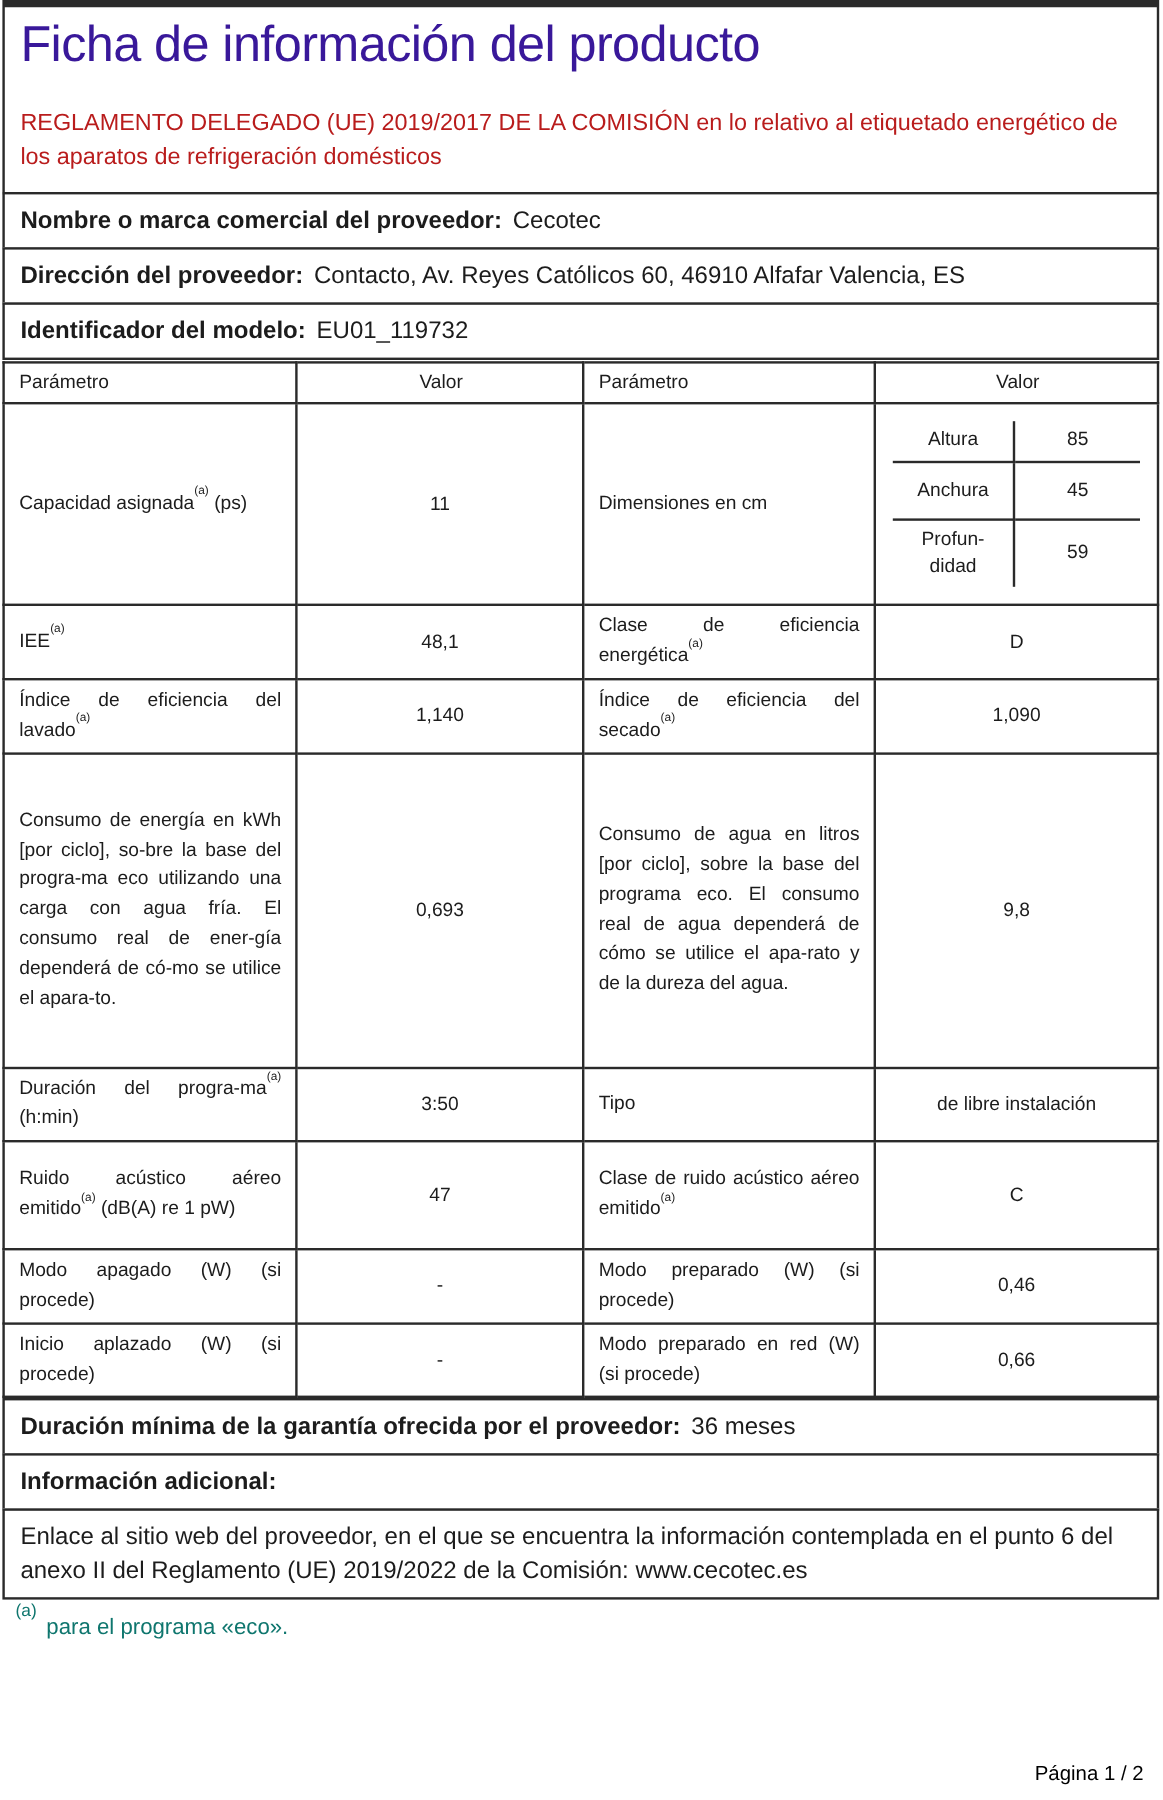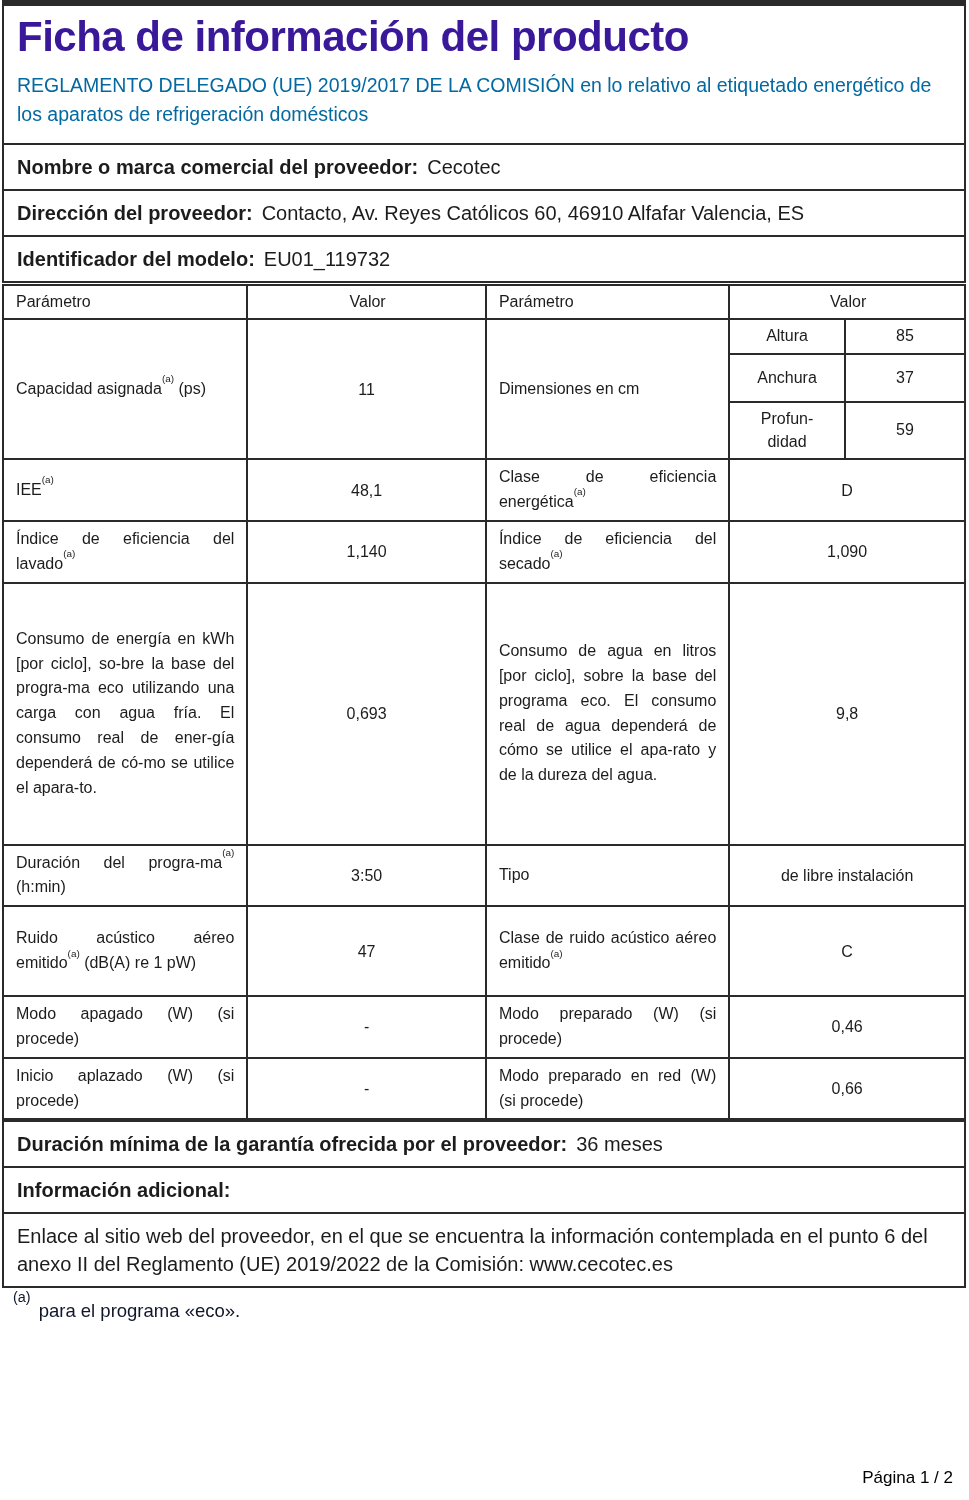--- a/index.html
+++ b/index.html
@@ -18,24 +18,24 @@
     font-size:20px;
     line-height:1.4;
     background:#fff;
   }
   .box.first {
     margin-top:0;
     border-top-width:6px;
     padding:4px 13px 14px 13px;
   }
   .title {
-    font-size:42px; font-weight:700; color:#39189a;
-    letter-spacing:-0.5px; line-height:1.3; margin-bottom:6px;
-  }
-  .subtitle { font-size:19.5px; line-height:1.5; color:#0369a1; }
+    font-size:42px; font-weight:400; color:#39189a;
+    letter-spacing:-0.5px; line-height:1.3; margin-bottom:23px;
+  }
+  .subtitle { font-size:19.5px; line-height:1.5; color:#b91c1c; }
 
   .field-label { font-weight:700; }
   .field-value { margin-left:9px; }
 
   table.params {
     border-collapse:collapse; width:100%; table-layout:fixed;
     margin-top:1px; font-size:16px;
   }
   table.params th, table.params td { border:2px solid #2a2a2a; vertical-align:middle; }
   table.params th { font-weight:400; text-align:left; padding:3px 12px; height:34px; }
@@ -45,36 +45,36 @@
 
   tr.r0 > td { height:126px; }
   tr.r1 > td { height:62px; }
   tr.r2 > td { height:60px; }
   tr.r3 > td { height:262px; }
   tr.r4 > td { height:54px; }
   tr.r5 > td { height:90px; }
   tr.r6 > td { height:54px; }
   tr.r7 > td { height:60px; }
 
-  td.dims-cell { padding:0; }
+  td.dims-cell { padding:14px; }
   table.dims {
     border-collapse:collapse; width:100%; height:100%;
     table-layout:fixed; border-style:hidden;
   }
   table.dims td {
     border:2px solid #2a2a2a; text-align:center; vertical-align:middle;
     padding:2px 6px; white-space:pre-line; line-height:1.4;
   }
   tr.dr0 > td { height:34px; }
   tr.dr1 > td { height:48px; }
   tr.dr2 > td { height:56px; }
 
   sup { font-size:0.62em; line-height:0; position:relative; top:-0.55em; }
 
-  .footnote { margin:12px 0 0 11px; font-size:18.5px; color:#0f172a; }
+  .footnote { margin:12px 0 0 11px; font-size:18.5px; color:#0f766e; }
   .footnote sup { font-size:0.78em; margin-right:8px; }
 
   .page-num { position:absolute; right:16px; bottom:12px; font-size:17px; color:#000000; }
 </style>
 </head>
 <body>
 
 <div class="doc">
 
   <section class="box first">
@@ -120,21 +120,21 @@
                 <col style="width:49%">
                 <col style="width:51%">
               </colgroup>
           <tbody>
                 <tr class="dr0">
             <td>Altura</td>
             <td>85</td>
           </tr>
           <tr class="dr1">
             <td>Anchura</td>
-            <td>37</td>
+            <td>45</td>
           </tr>
           <tr class="dr2">
             <td>Profun-
 didad</td>
             <td>59</td>
           </tr>
         </tbody>
             </table>
       </td>
     </tr>

